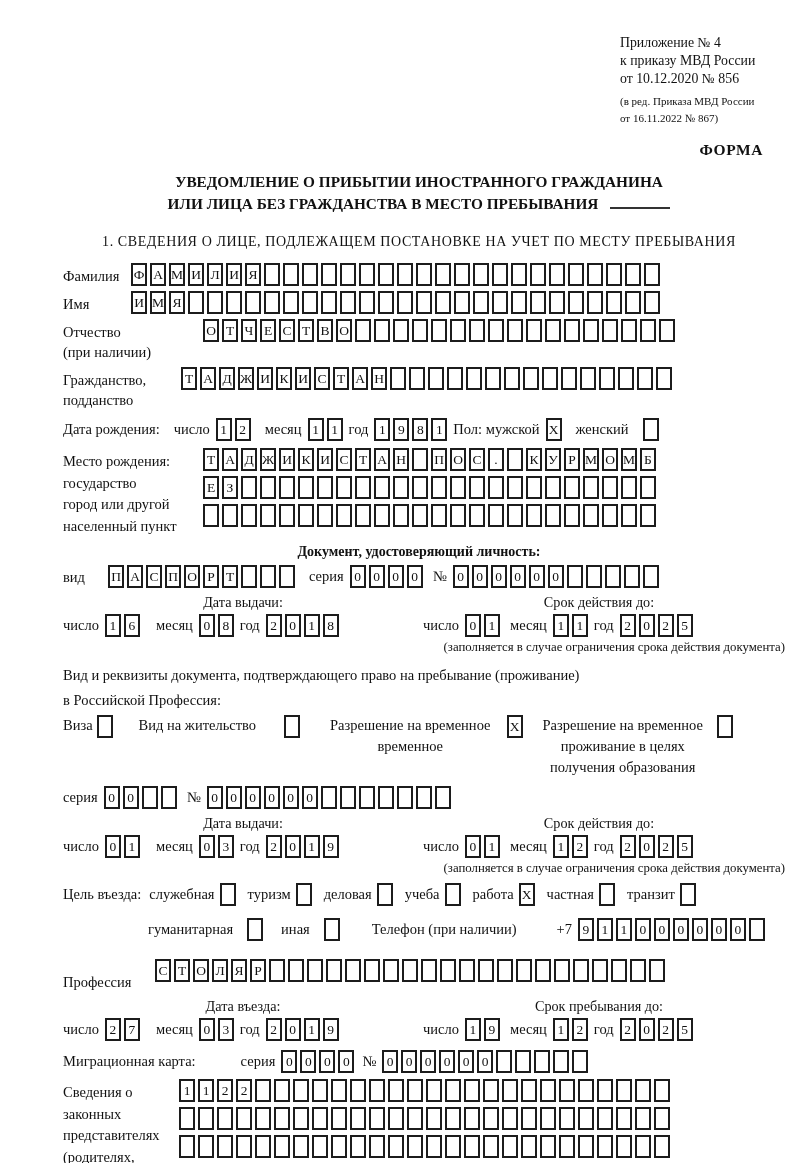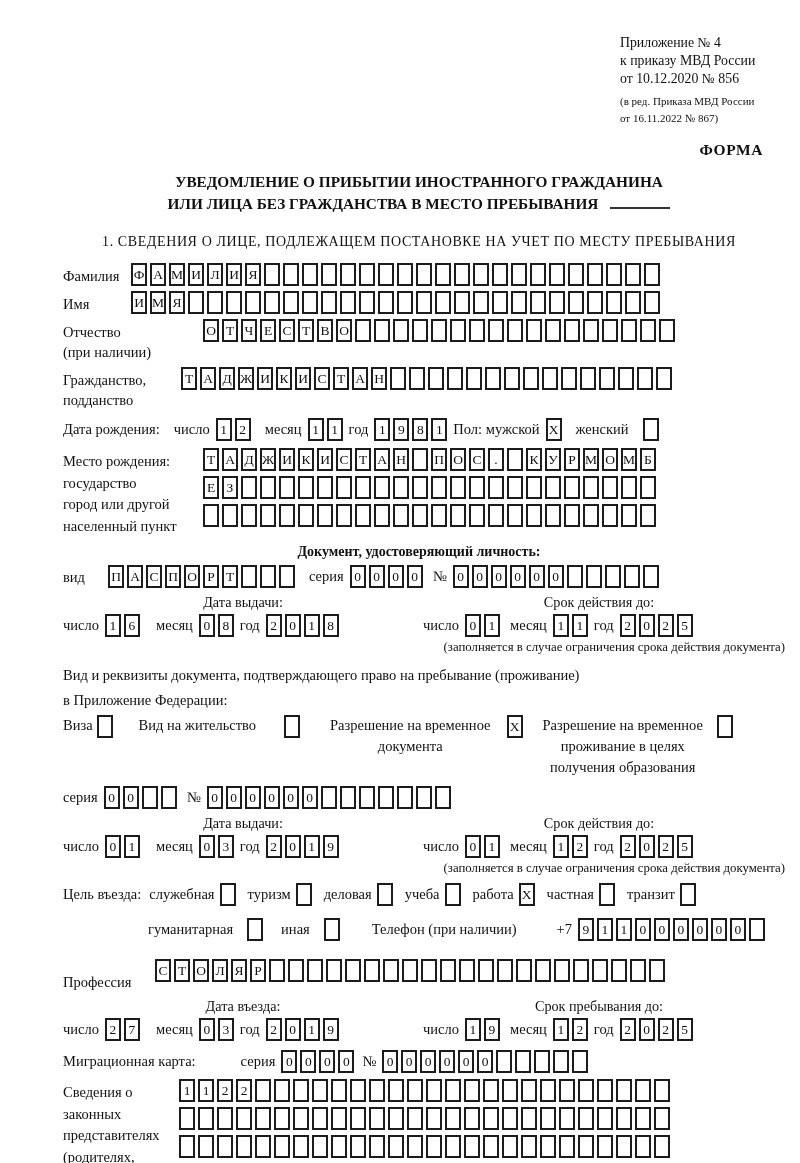--- a/index.html
+++ b/index.html
@@ -418,40 +418,40 @@
             <span class="cell">2</span>
             <span class="cell">5</span>
           </span>
       </div>
     </div>
   </div>
   <div class="note">(заполняется в случае ограничения срока действия документа)</div>
 
   <div class="intro">
     <span>Вид и реквизиты документа, подтверждающего право на пребывание (проживание)</span><br>
-    <span>в Приложение Федерации:</span>
+    <span>в Российской Профессия:</span>
   </div>
 
   <div class="opts">
     <span class="opt">
       <span class="optlbl">Виза</span>
       <span class="cg" style="margin-left:4px;">
           <span class="cell"></span>
         </span>
     </span>
     <span class="opt" style="margin-left:26px;">
       <span class="optlbl">Вид на жительство</span>
       <span class="cg" style="margin-left:28px;">
           <span class="cell"></span>
         </span>
     </span>
     <span class="opt" style="margin-left:30px;">
       <span class="optlbl">
         <span>Разрешение на временное</span><br>
-        <span>документа</span>
+        <span>временное</span>
       </span>
       <span class="cg" style="margin-left:16px;">
           <span class="cell">X</span>
         </span>
     </span>
     <span class="opt" style="margin-left:20px;">
       <span class="optlbl">
         <span>Разрешение на временное</span><br>
         <span>проживание в целях</span><br>
         <span>получения образования</span>

